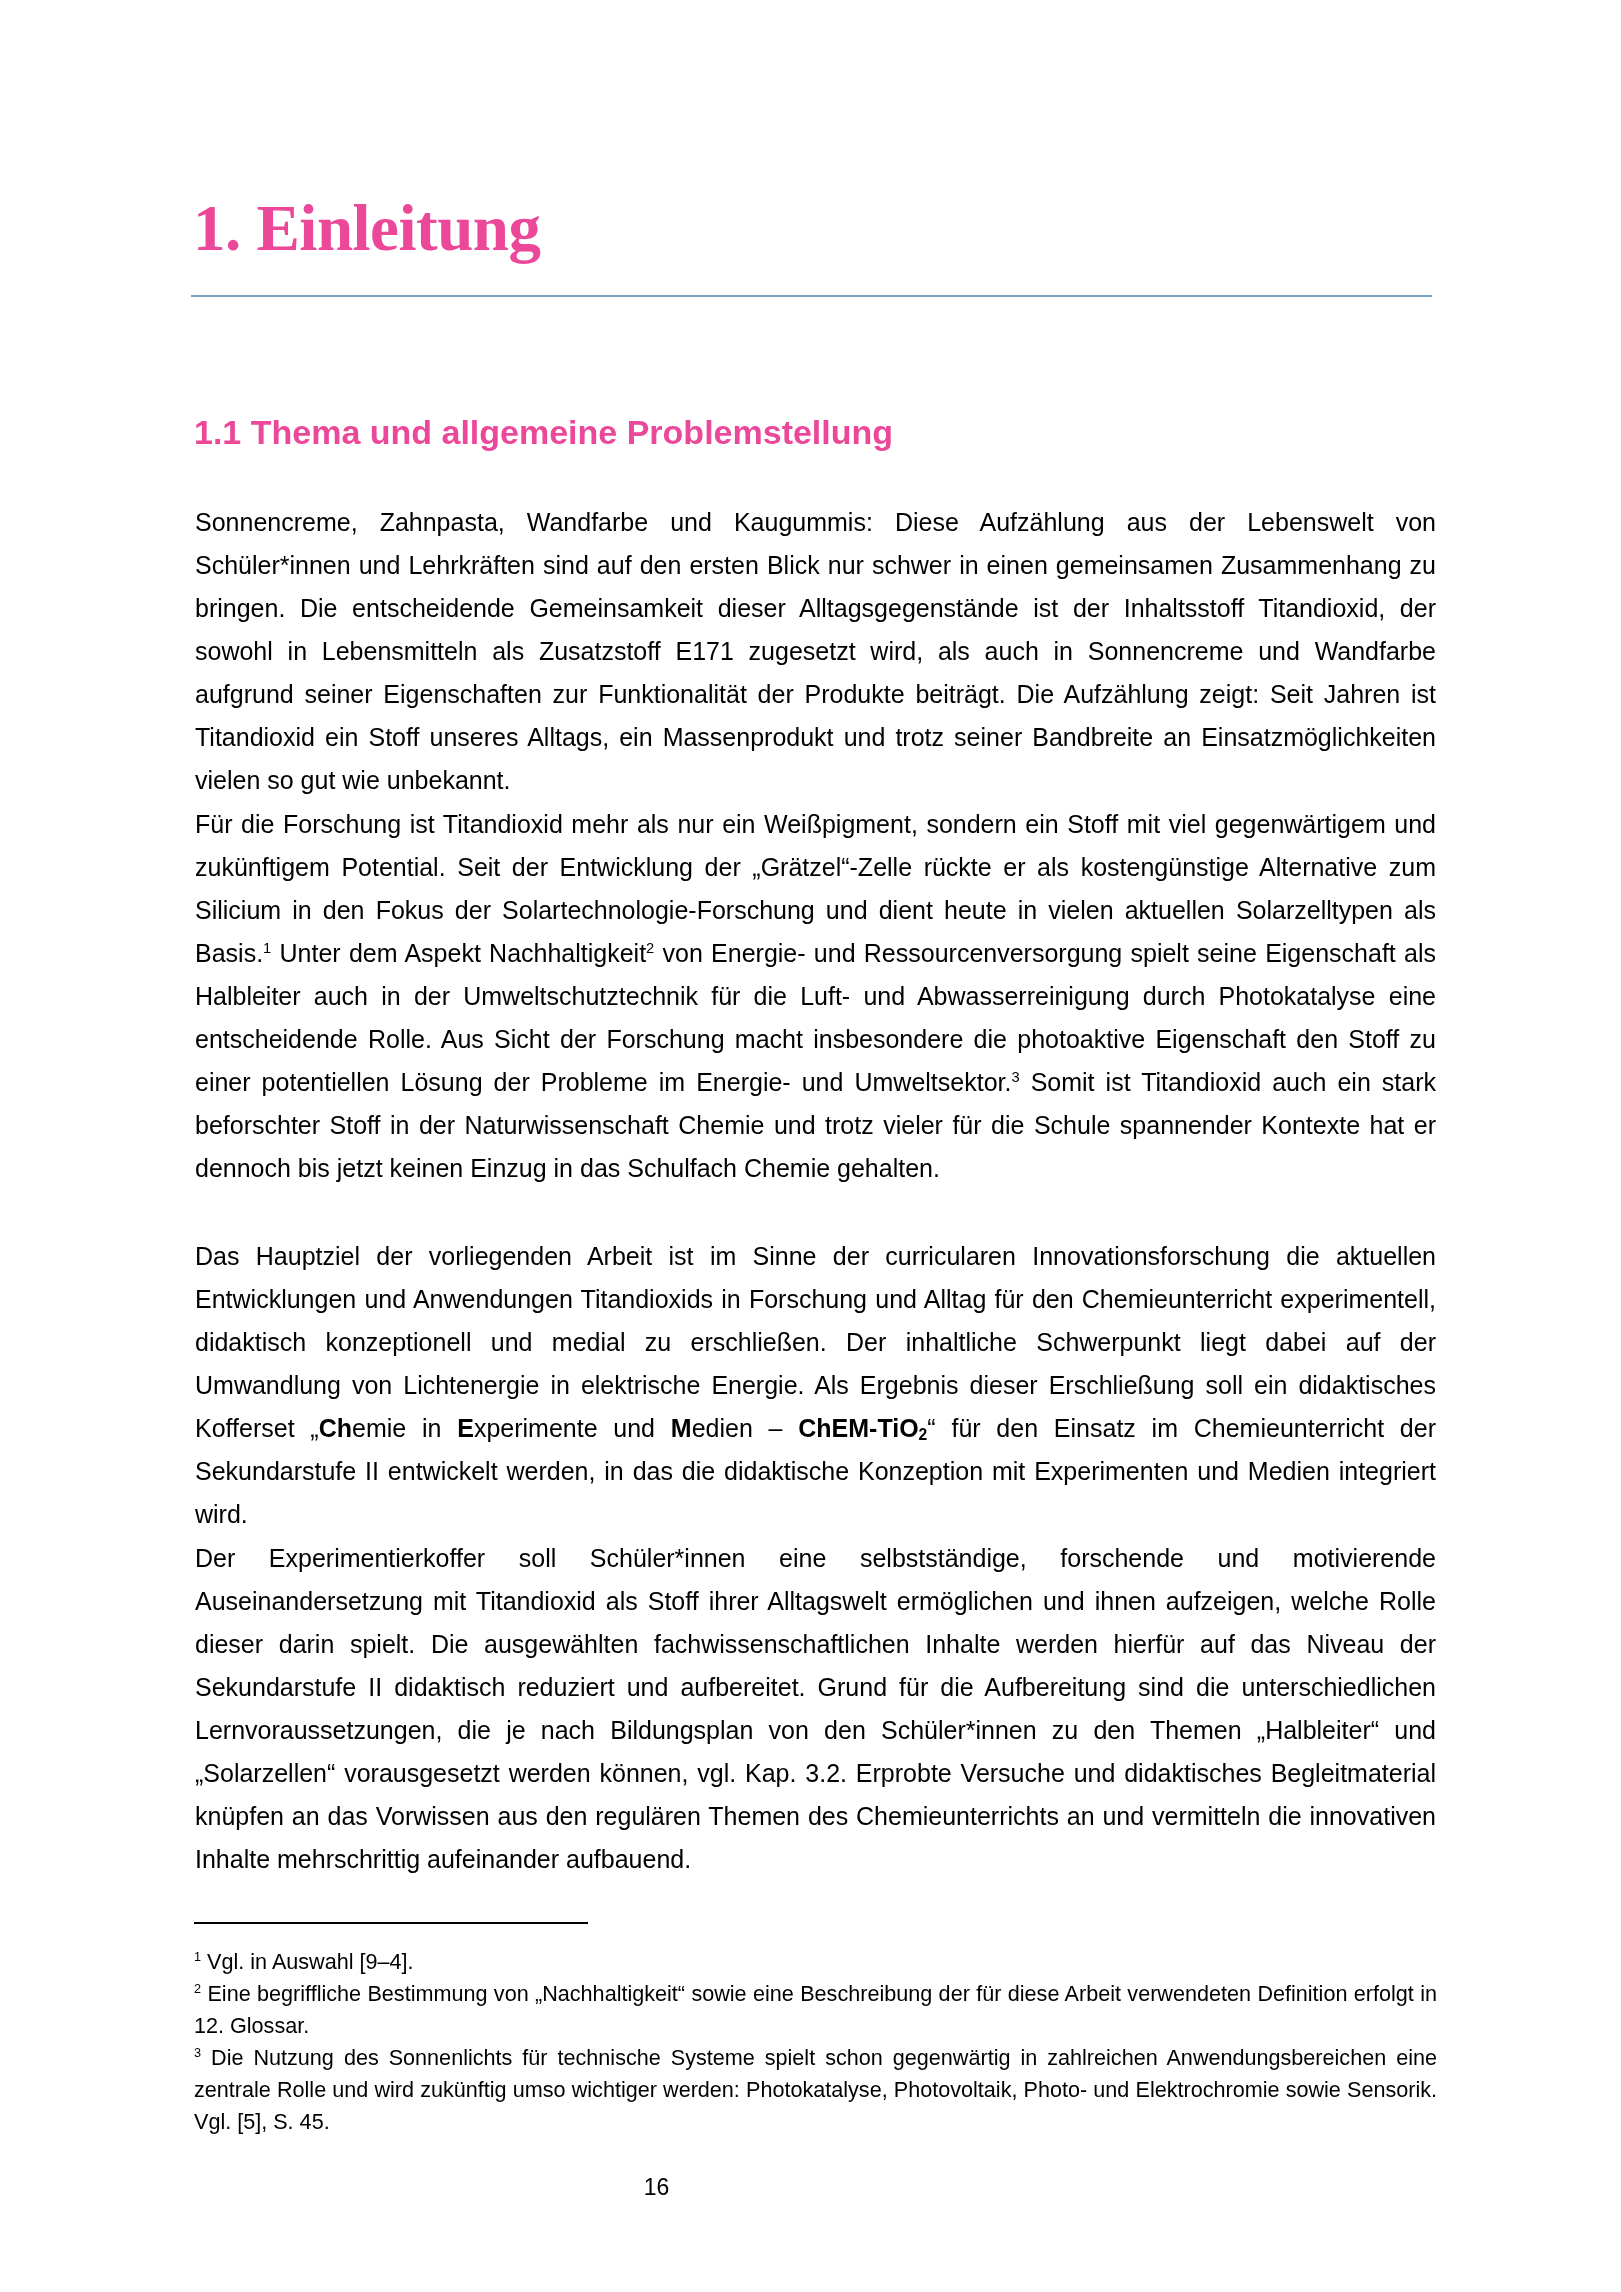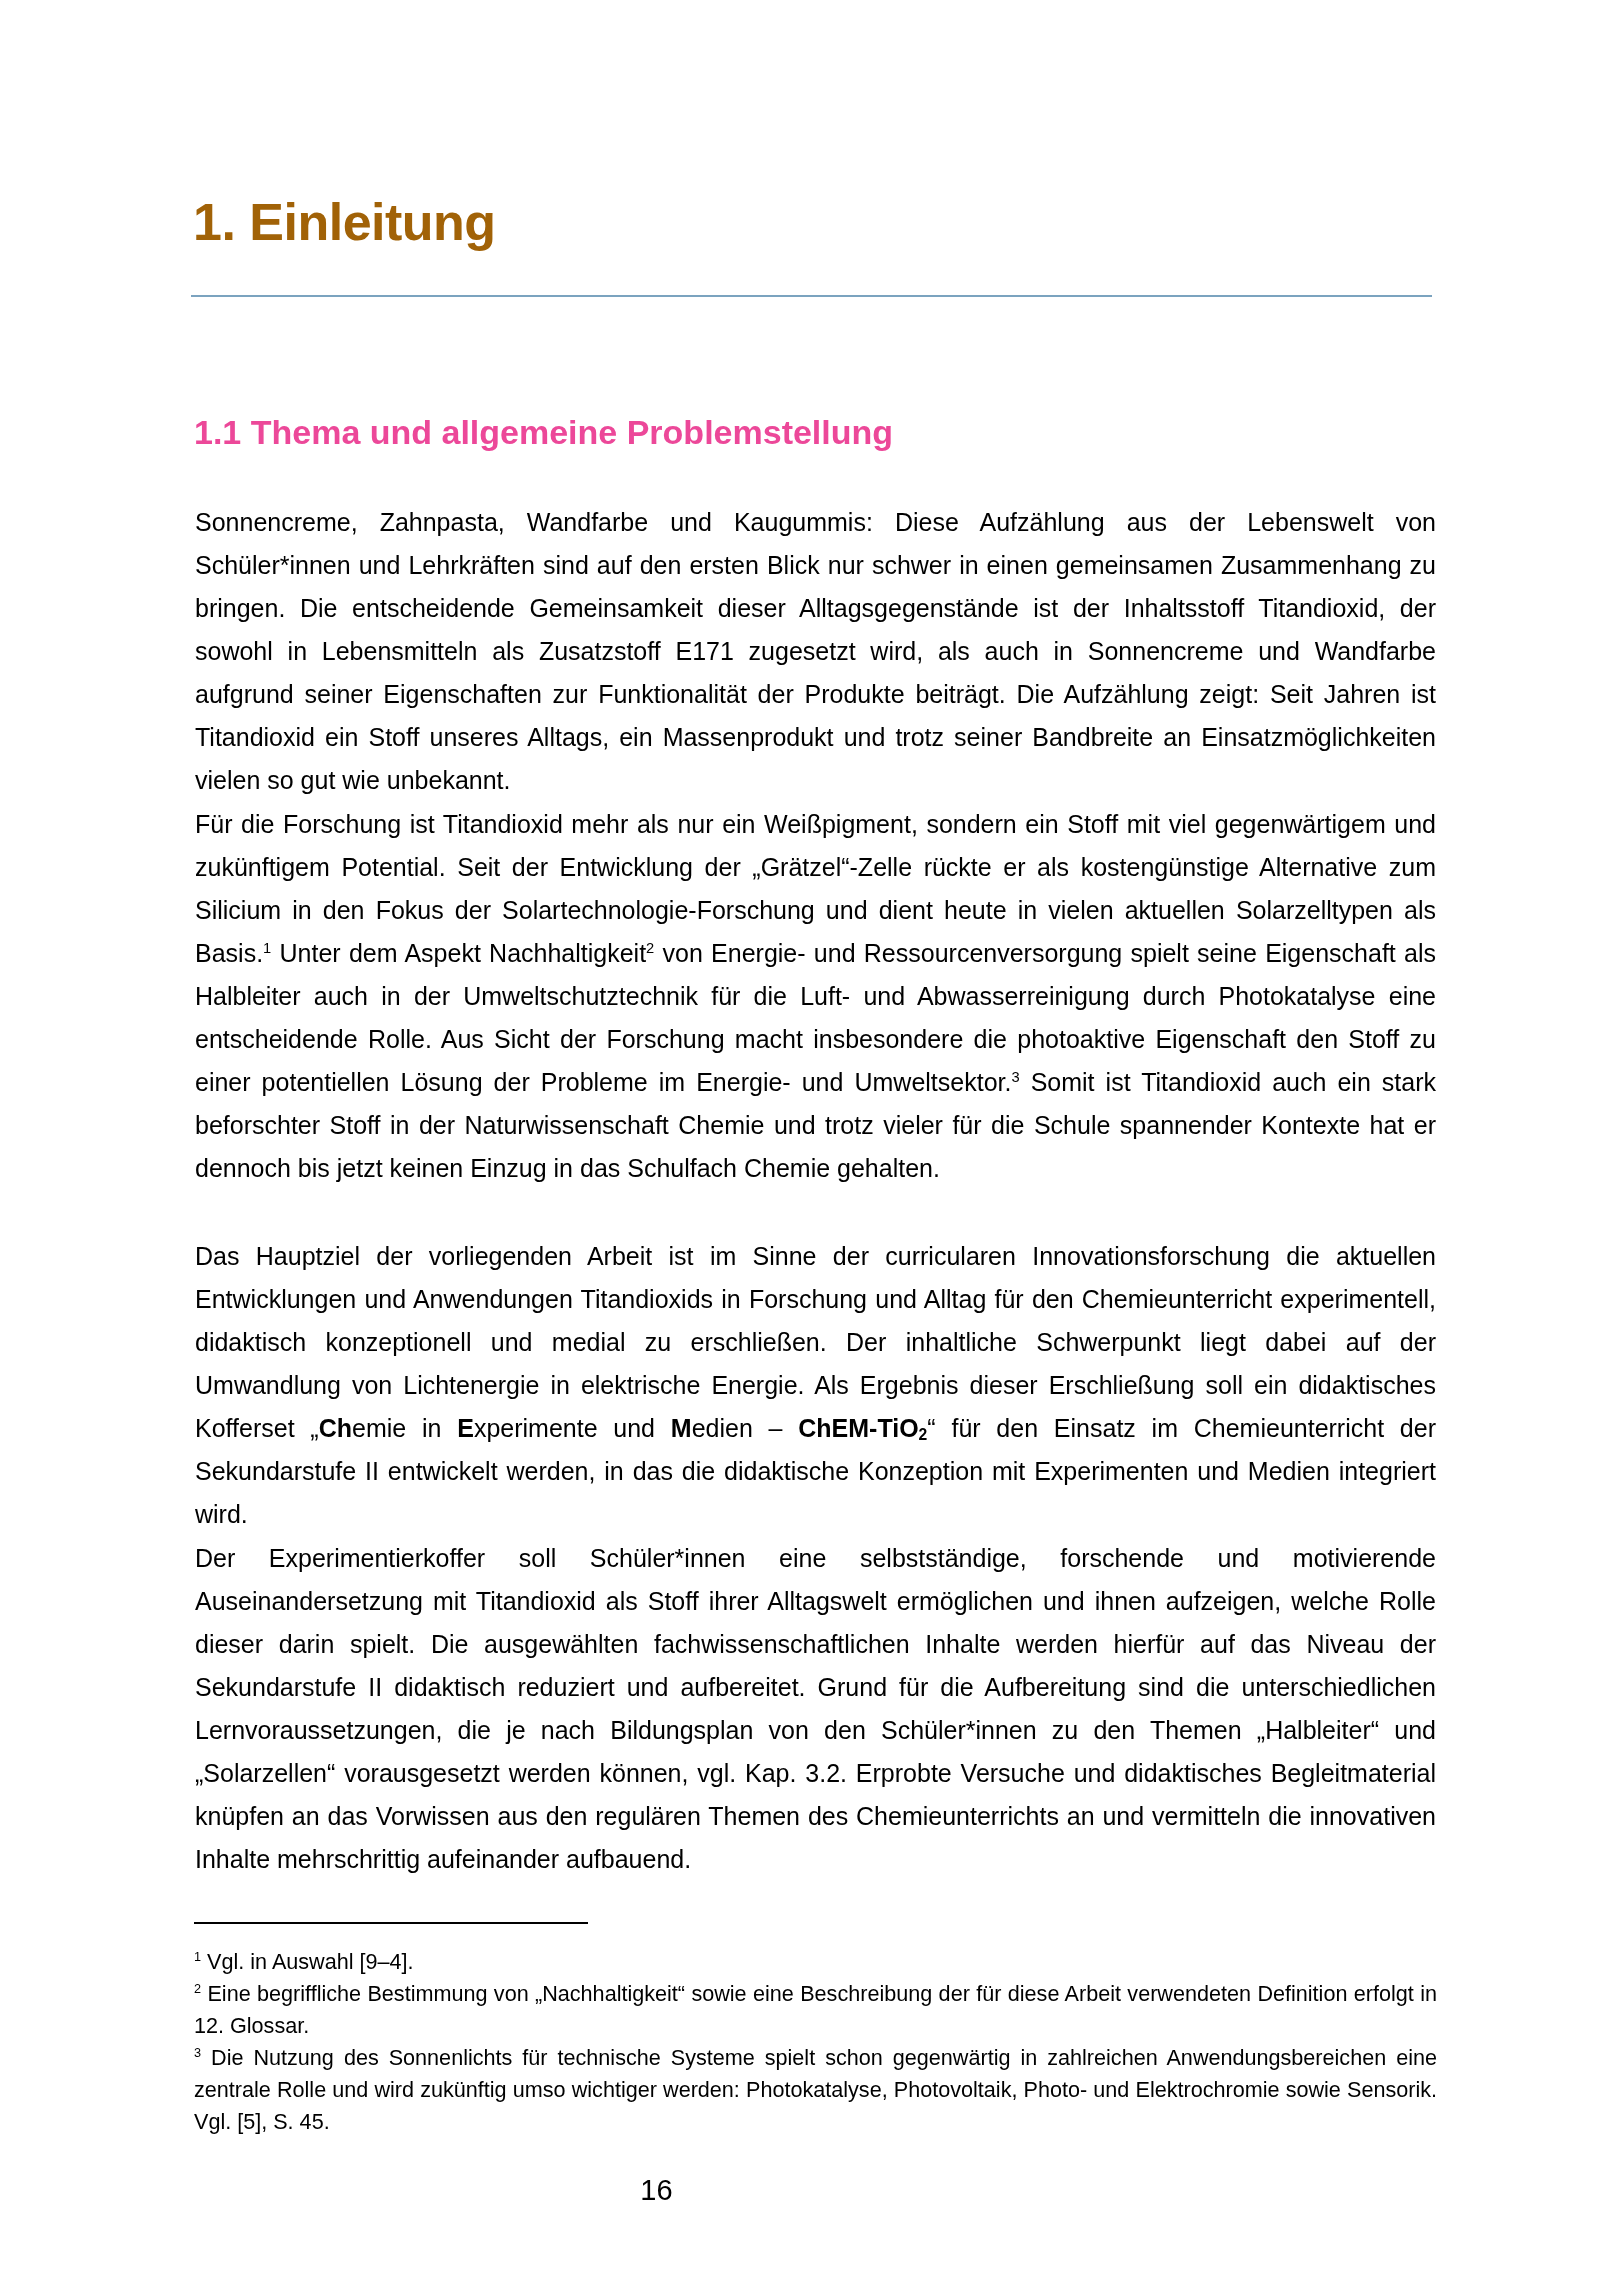--- a/index.html
+++ b/index.html
@@ -18,25 +18,26 @@
     .page {
       position: absolute;
       left: 0; top: 0;
       width: 1621px; height: 2293px;
     }
     .chapter-title {
       position: absolute;
       left: 193px;
       top: 196px;
       margin: 0;
-      font-size: 52px;
+      font-size: 65px;
       font-weight: bold;
-      color: #a16207;
+      color: #ec4899;
       letter-spacing: -0.5px;
       line-height: 1;
+      font-family: Liberation Serif, serif;
     }
     .chapter-rule {
       position: absolute;
       left: 191px;
       top: 295px;
       width: 1241px;
       height: 0;
       border-top: 2px solid #7ba3bf;
     }
     .section-title {
@@ -88,21 +89,21 @@
       text-align: justify;
     }
     .footnotes p { margin: 0; }
     .footnotes sup { font-size: 12.7px; }
     .page-number {
       position: absolute;
       left: 0;
       width: 1313px;
       top: 2174px;
       text-align: center;
-      font-size: 29px;
+      font-size: 23px;
     }
   </style>
 </head>
 <body>
 
 <div class="page">
 
   <h1 class="chapter-title">1. Einleitung</h1>
   <div class="chapter-rule"></div>
 

